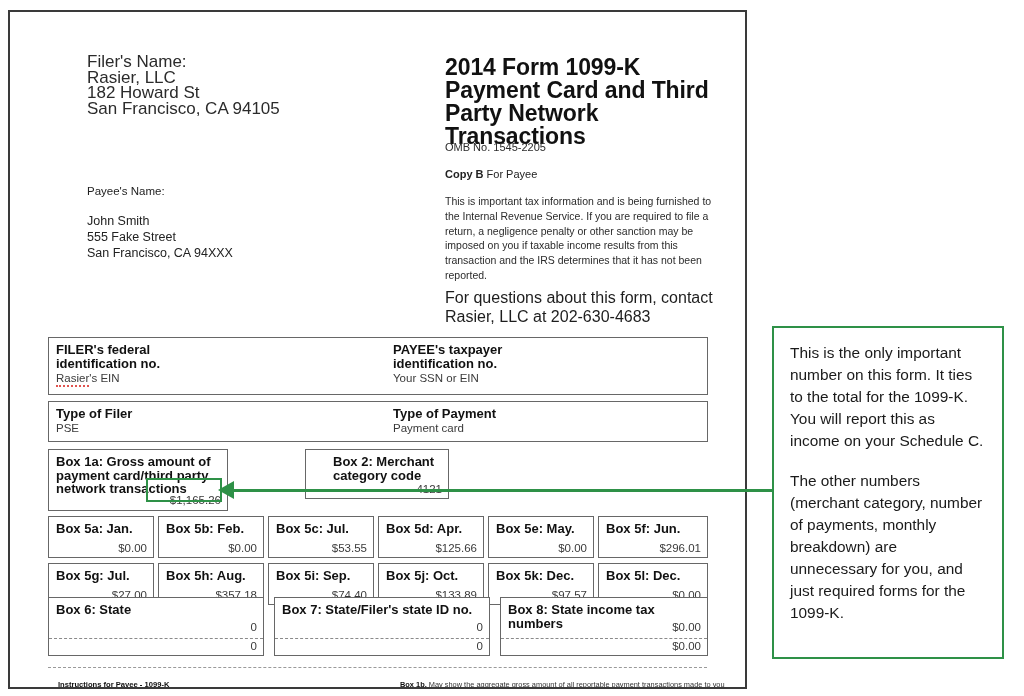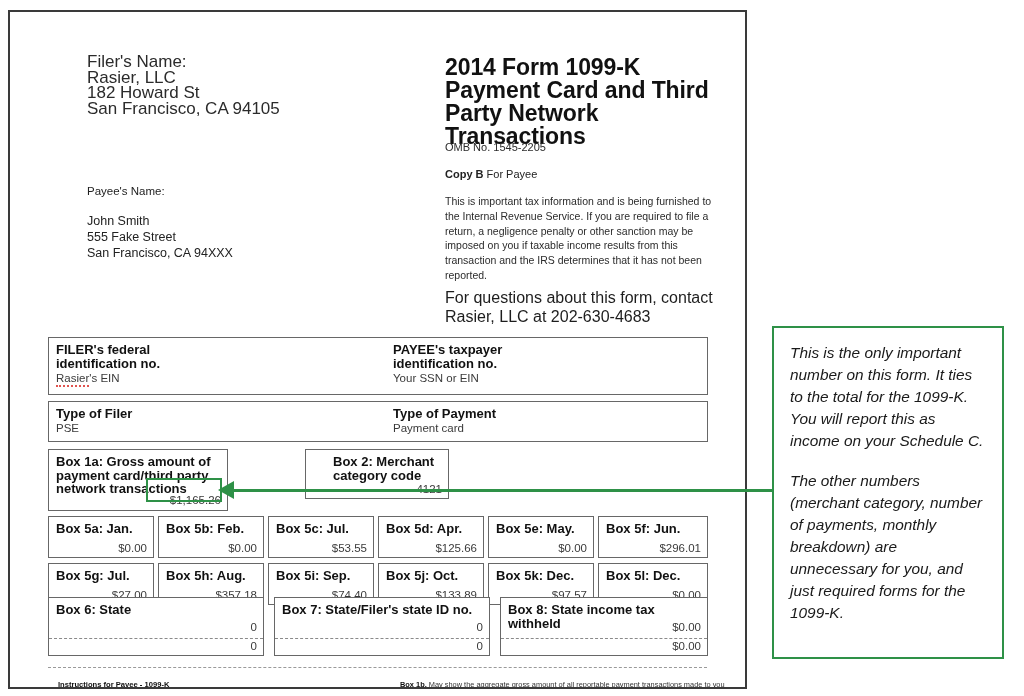--- a/index.html
+++ b/index.html
@@ -162,21 +162,20 @@
   #annotation-box {
     position: absolute;
     left: 772px;
     top: 326px;
     width: 232px;
     height: 333px;
     border: 2px solid #2e9147;
     box-sizing: border-box;
     background: #fff;
     padding: 14px 14px 0 16px;
-    font-style: italic;
   }
   #annotation-box p {
     margin: 0 0 18px 0;
     font-size: 15.4px;
     line-height: 22px;
     color: #1a1a1a;
   }
 
   
   #callout-line {
@@ -349,21 +348,21 @@
     <div class="pad">
         <div class="blabel">Box 7: State/Filer's state ID no.</div>
       </div>
     <div class="bval-right" style="top:23px;">0</div>
     <div class="dotline" style="top:40px;"></div>
     <div class="bval-right" style="top:42px;">0</div>
   </div>
 
   <div class="fbox" style="left:490px; top:585px; width:208px; height:59px;">
     <div class="pad">
-        <div class="blabel">Box 8: State income tax withheld</div>
+        <div class="blabel">Box 8: State income tax numbers</div>
       </div>
     <div class="bval-right" style="top:23px;">$0.00</div>
     <div class="dotline" style="top:40px;"></div>
     <div class="bval-right" style="top:42px;">$0.00</div>
   </div>
 
   <div class="dotline-wide" style="left:38px; right:38px; top:655px;"></div>
 
   <div class="footer-left">Instructions for Payee - 1099-K</div>
 

